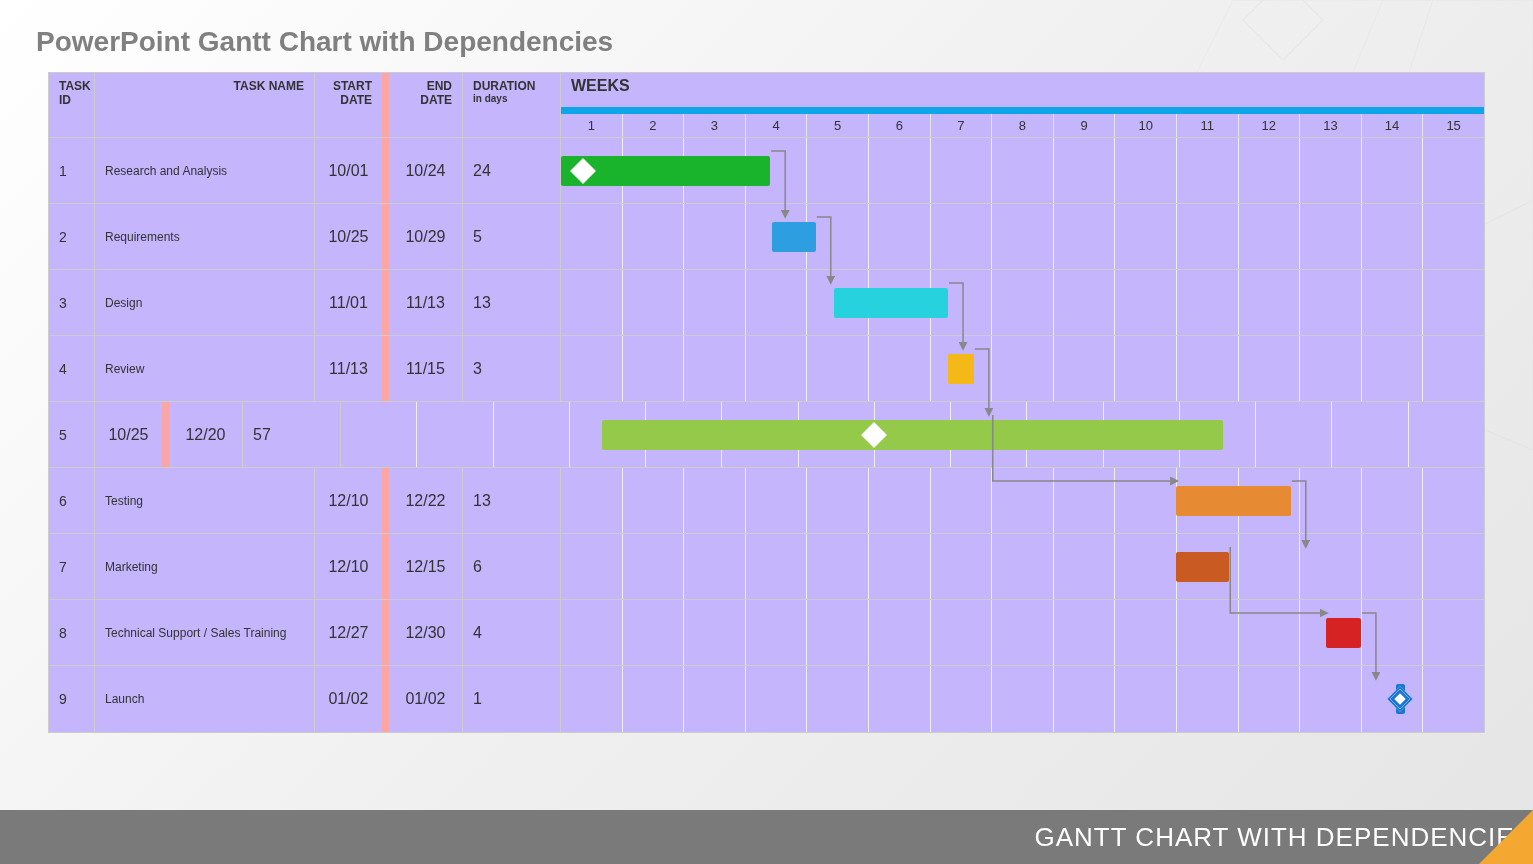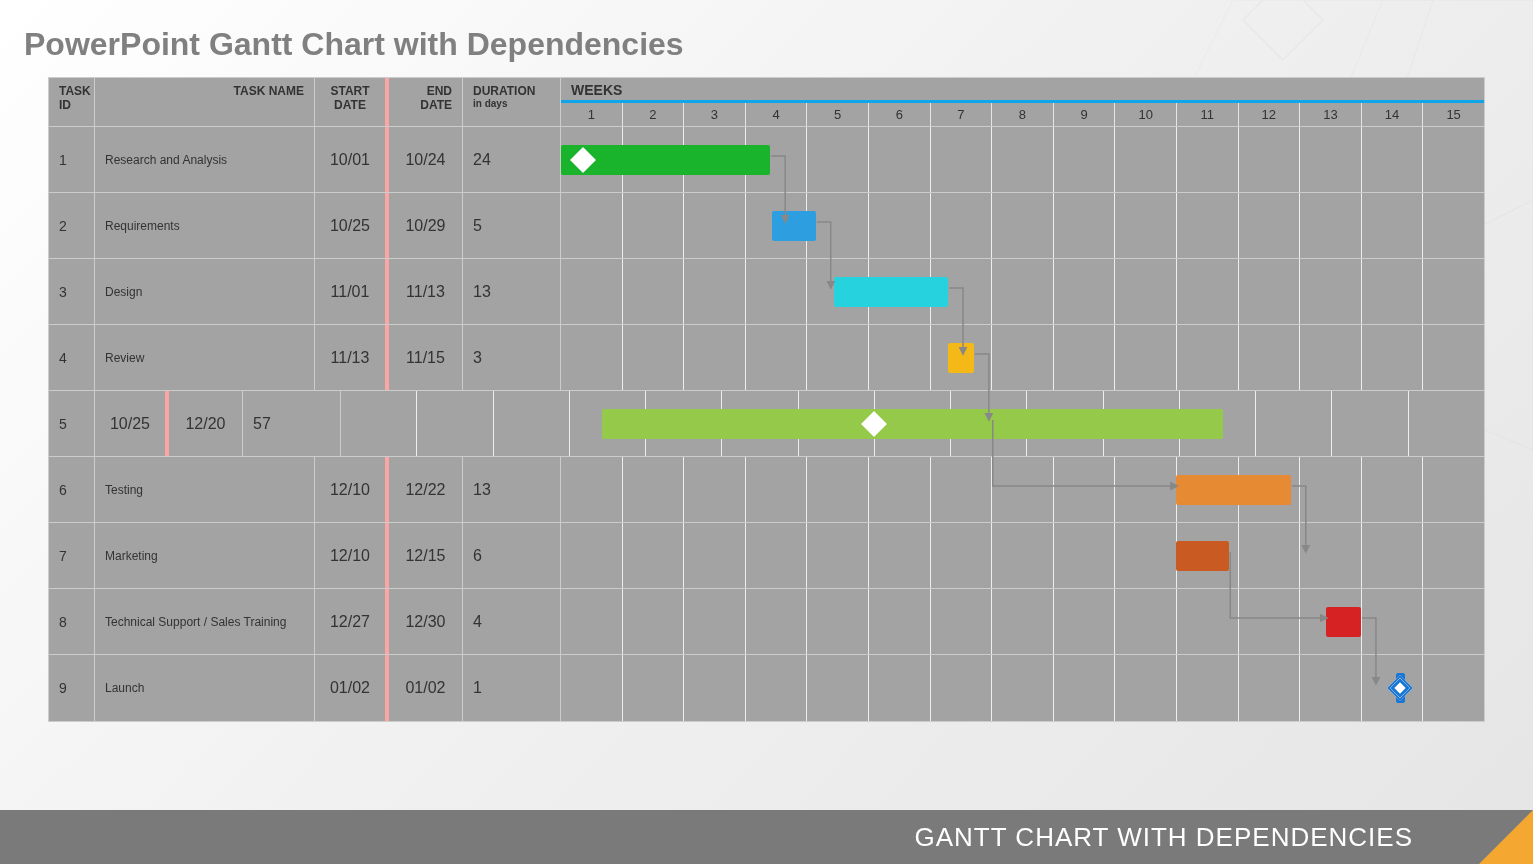--- a/index.html
+++ b/index.html
@@ -15,40 +15,40 @@
   .deco-poly {
     position: absolute;
     top: 0;
     right: 0;
     width: 600px;
     height: 600px;
     pointer-events: none;
     opacity: 0.12;
   }
   h1 {
-    font-size: 32px;
+    font-size: 28px;
     font-weight: 700;
     color: #808080;
-    padding: 26px 0 14px 24px;
+    padding: 26px 0 14px 36px;
   }
   .chart-wrap {
     margin: 0 48px;
-    background: #a3a3a3;
+    background: #c4b5fd;
     border: 1px solid #ccc;
   }
   .hdr-row { display: flex; border-bottom: 1px solid #ccc; }
   .col-id   { width: 46px;  border-right: 1px solid #ccc; }
   .col-name { width: 220px; border-right: 1px solid #ccc; text-align: right; }
-  .col-sd   { width: 74px;  border-right: 4px solid #fca5a5; text-align: center; }
+  .col-sd   { width: 74px;  border-right: 7px solid #fca5a5; text-align: right; }
   .col-ed   { width: 74px;  border-right: 1px solid #ccc; text-align: right; }
   .col-dur  { width: 98px;  border-right: 1px solid #ccc; }
   .col-weeks{ flex: 1; display: flex; flex-direction: column; }
   .hdr-cell { font-size: 12px; font-weight: 700; padding: 6px 10px; line-height: 1.2; }
   .hdr-cell small { font-weight: 700; display: block; }
-  .weeks-label { font-size: 14px; font-weight: 700; padding: 4px 10px 2px; border-bottom: 3px solid #0ea5e9; }
+  .weeks-label { font-size: 16px; font-weight: 700; padding: 4px 10px 12px; border-bottom: 7px solid #0ea5e9; }
   .weeks-nums { display: flex; flex: 1; }
   .wk { flex: 1; text-align: center; font-size: 13px; padding: 4px 0; border-right: 1px solid #e5e5e5; }
   .wk:last-child { border-right: none; }
 
   .row { display: flex; border-bottom: 1px solid #ccc; height: 66px; align-items: stretch; }
   .row:last-child { border-bottom: none; }
   .row .cell { padding: 0 10px; display: flex; align-items: center; font-size: 16px; }
   .row .col-id   { font-size: 14px; }
   .row .col-name { font-size: 12px; }
   .row .col-sd, .row .col-ed { justify-content: center; }
@@ -79,21 +79,20 @@
   }
   .footer {
     position: absolute;
     left: 0; right: 0; bottom: 0;
     height: 54px;
     background: #7a7a7a;
     color: #fff;
     display: flex;
     align-items: center;
     justify-content: flex-end;
-    padding-right: 120px;
     font-size: 26px;
     letter-spacing: 1px;
   }
   .footer-accent {
     position: absolute;
     right: 0; bottom: 0;
     width: 0; height: 0;
     border-bottom: 54px solid #f4a731;
     border-left: 54px solid transparent;
   }

